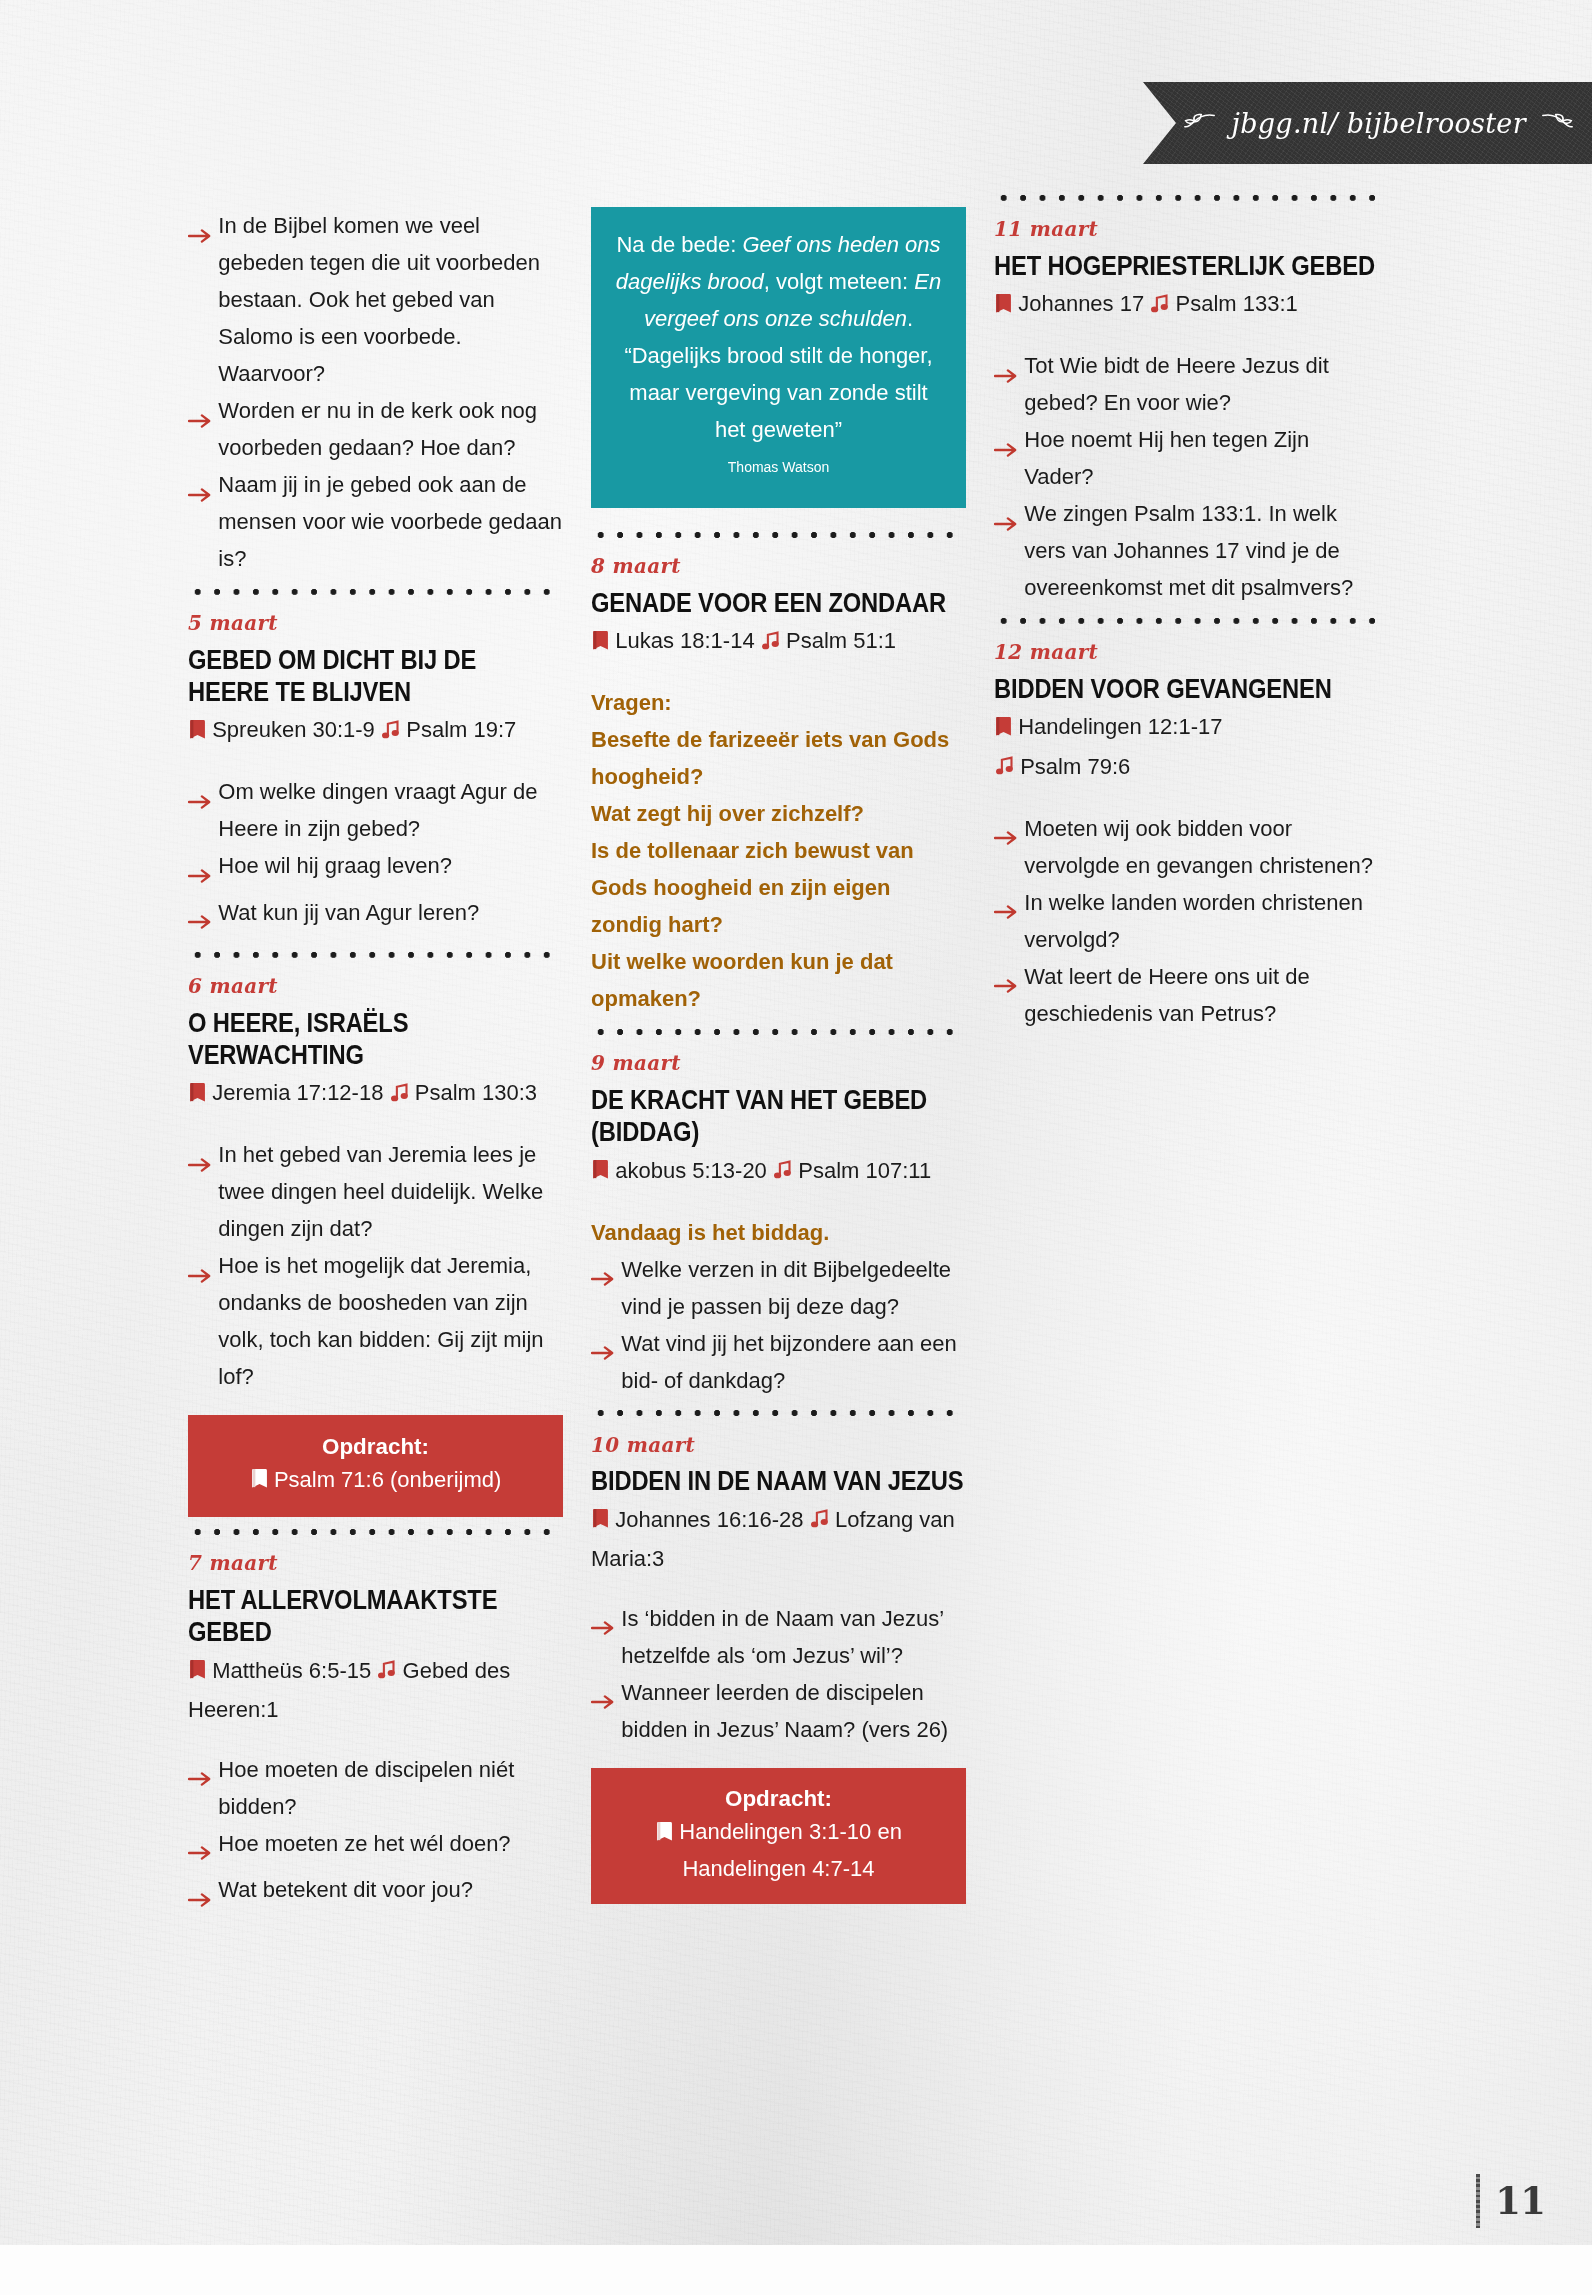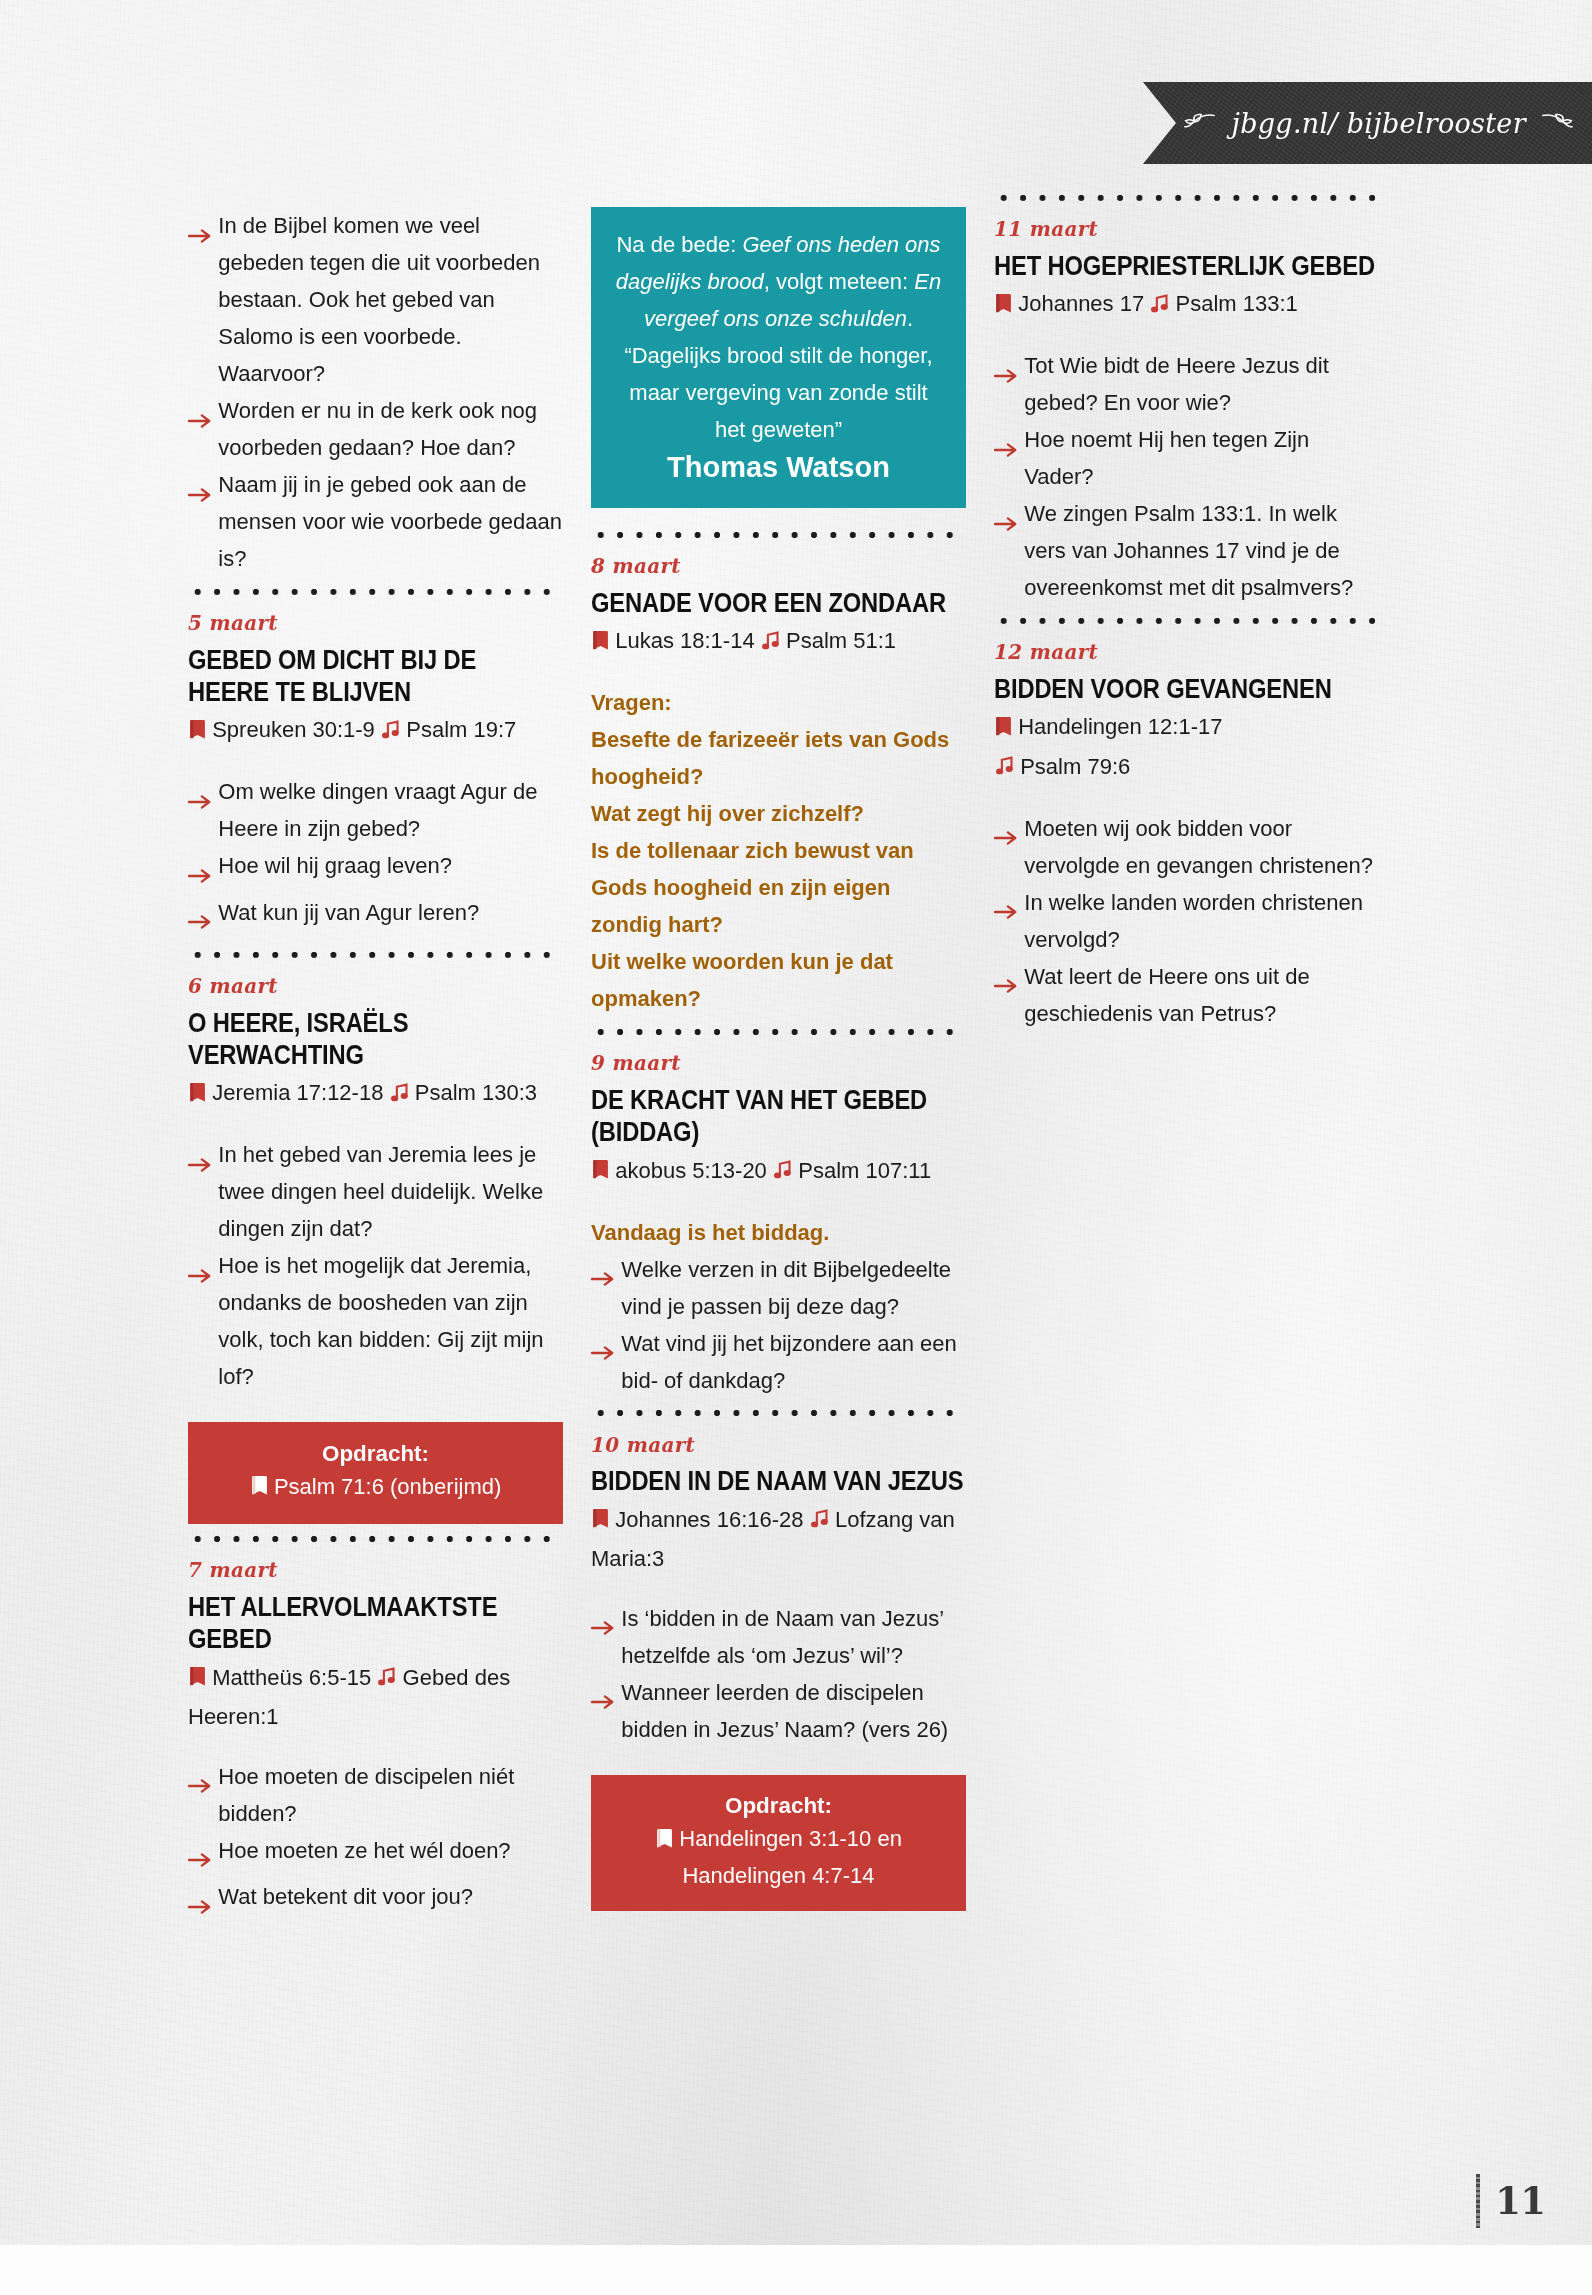--- a/index.html
+++ b/index.html
@@ -161,21 +161,21 @@
     background-repeat: repeat-x;
     background-position: left center;
   }
 
   
   .opdracht{
     background:#c53c37;
     color:#ffffff;
     text-align:center;
     padding:14.7px 15.5px 18px 15.5px;
-    margin-top:27px;
+    margin-top:20px;
   }
   .opdracht-title{
     font-weight:700;
     font-size:22.4px;
     line-height:33px;
   }
   .opdracht-line{
     font-size:22px;
     line-height:34px;
   }
@@ -184,22 +184,22 @@
   .quote{
     background:#1899a3;
     color:#ffffff;
     text-align:center;
     padding:19px 21px 22.4px 21px;
     font-size:22px;
     line-height:37px;
   }
   .quote em{ font-style:italic; }
   .quote-author{
-    font-weight:700;
-    font-size:29px;
+    font-weight:400;
+    font-size:14px;
     line-height:38px;
   }
 
   
   .footer{
     position:absolute;
     right: 47px;
     bottom: 67px;
     display:flex;
     align-items:center;

